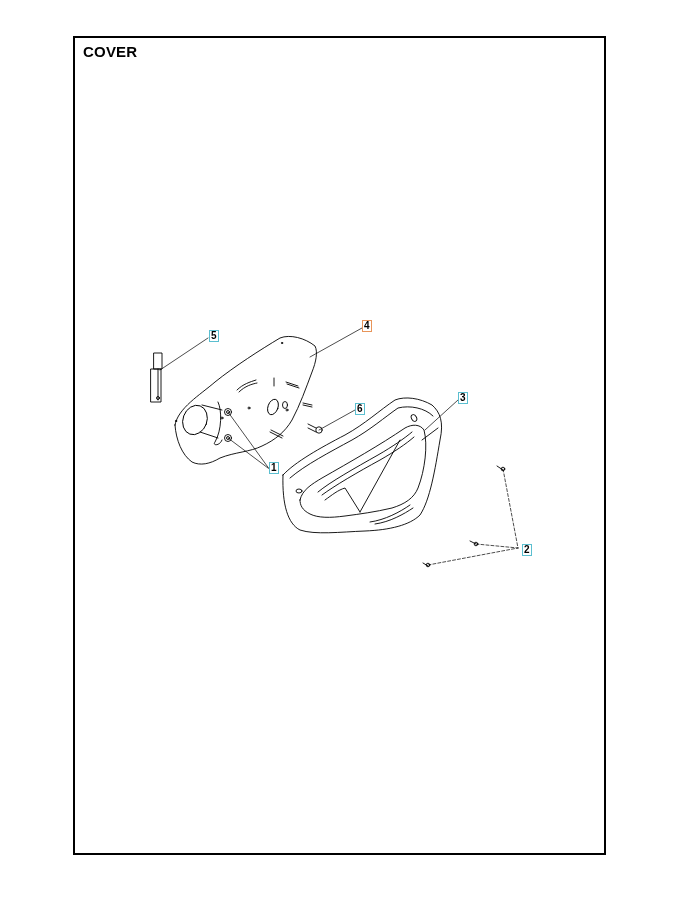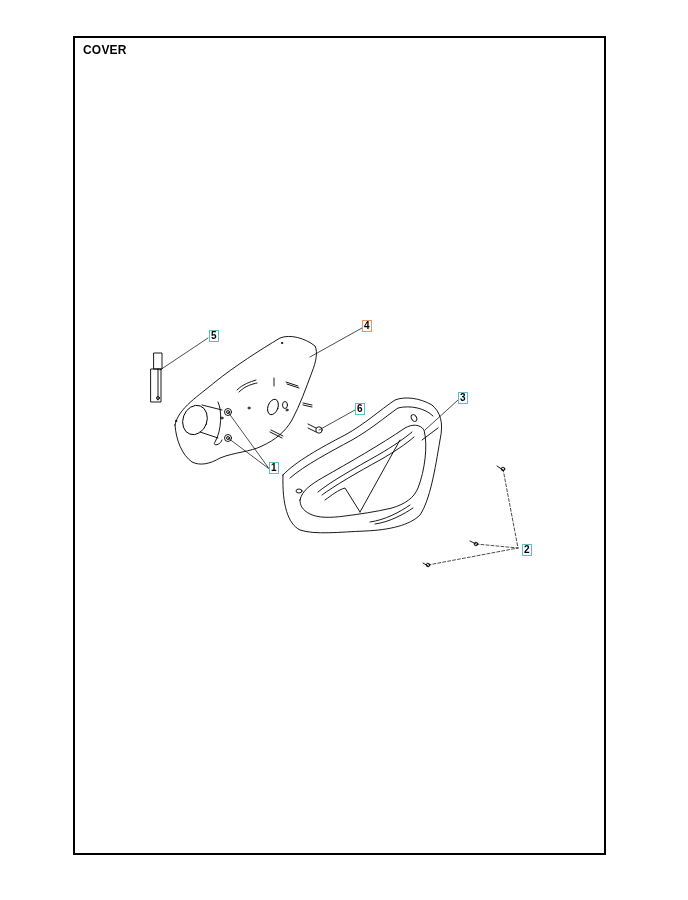--- a/index.html
+++ b/index.html
@@ -1,20 +1,20 @@
 <!DOCTYPE html>
 <html><head>
 <meta charset="utf-8">
 <style>
   html, body { margin:0; padding:0; background:#ffffff; }
   body { width:688px; height:900px; position:relative; overflow:hidden;
          font-family:"Liberation Sans", sans-serif; }
   .frame { position:absolute; left:73px; top:36px; width:533px; height:819px;
            border:2px solid #000; box-sizing:border-box; background:#fff; }
-  .title { position:absolute; left:83px; top:43px; font-size:12px; font-weight:bold;
+  .title { position:absolute; left:83px; top:43px; font-size:15px; font-weight:bold;
            color:#000; letter-spacing:0.2px; }
   svg.diagram { position:absolute; left:0; top:0; }
   .callout { position:absolute; font-size:10px; font-weight:bold; color:#000;
              line-height:10px; padding:0 1px; box-sizing:border-box; text-align:center;
              min-width:8px; background:#fff; }
 </style>
 </head>
 <body>
 
 <div class="frame"></div>

